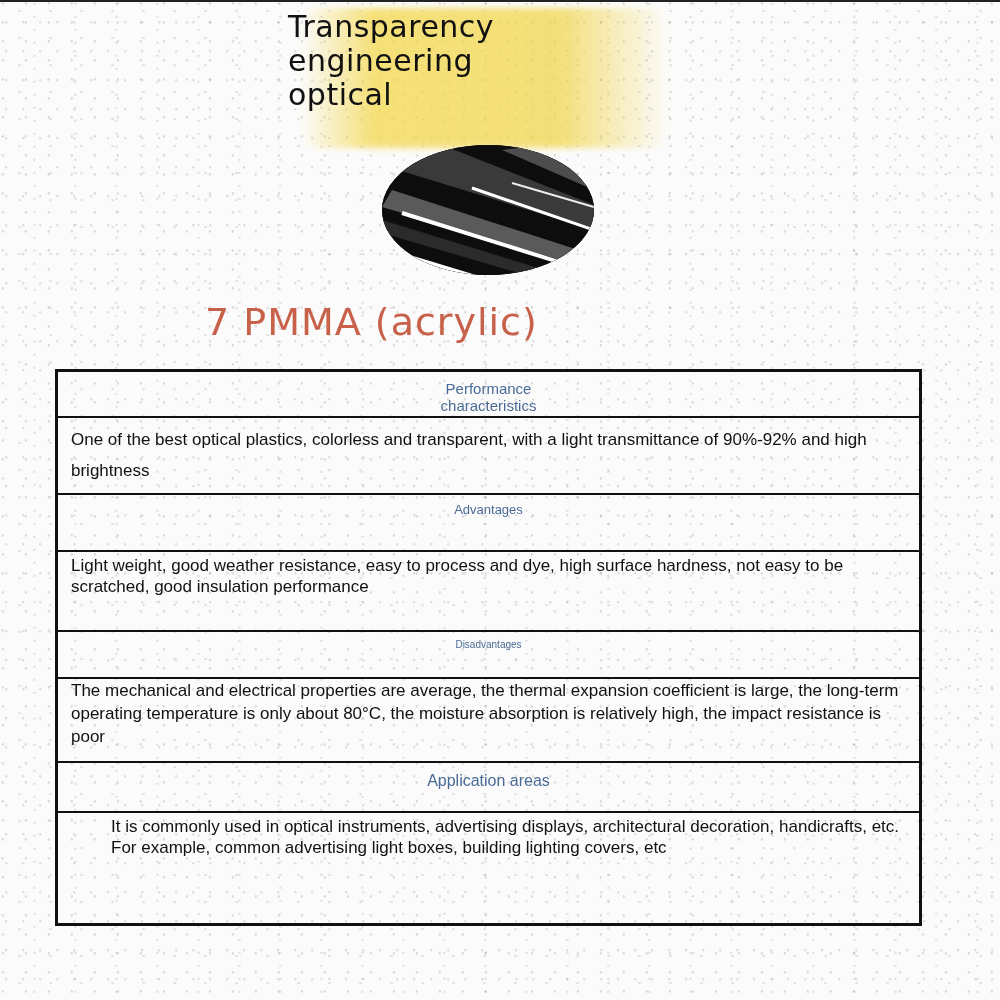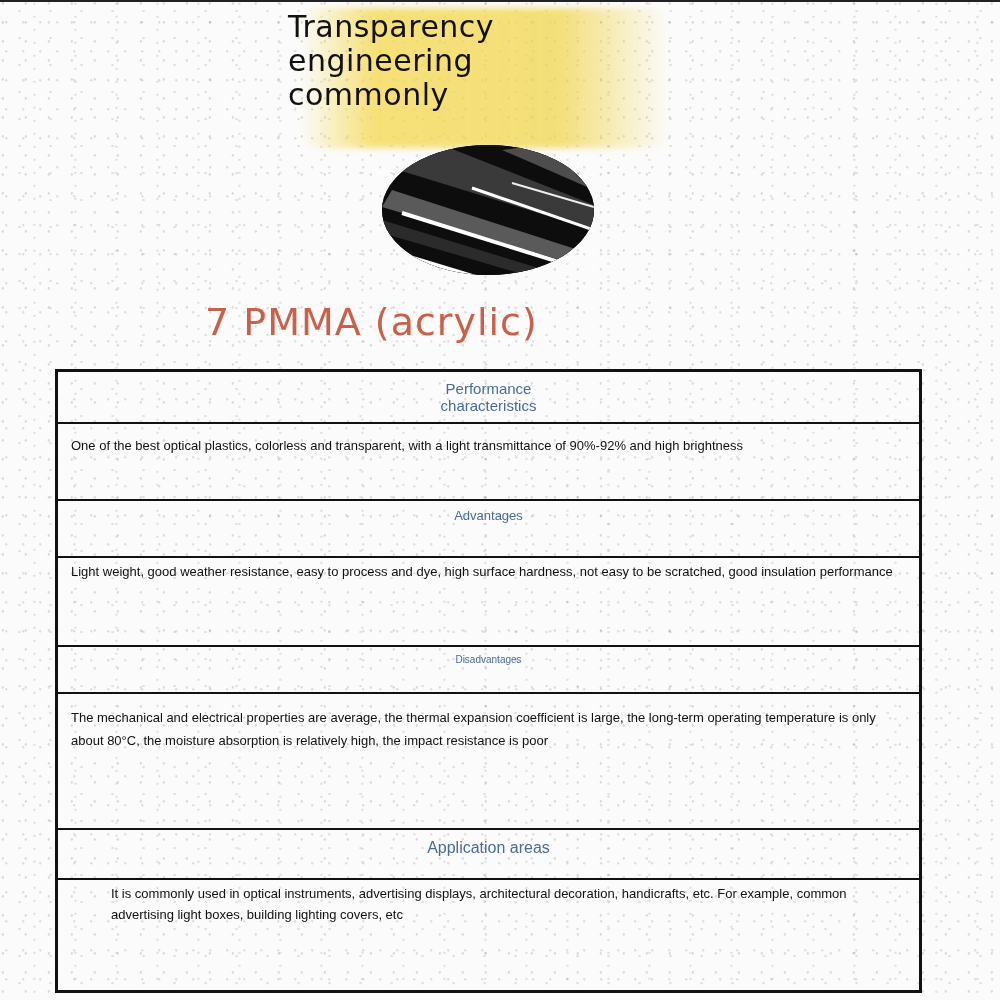--- a/index.html
+++ b/index.html
@@ -42,60 +42,60 @@
       font-size:38px; font-weight:normal; color:#c8614a; letter-spacing:1px;
       font-family:"DejaVu Sans", sans-serif;
     }
     .table {
       position:absolute; left:55px; top:369px; width:861px;
       border:3px solid #111; border-collapse:collapse;
     }
     .row { border-bottom:2.5px solid #111; box-sizing:border-box; }
     .row:last-child { border-bottom:none; }
     .hdr { text-align:center; color:#4a6b95; font-family:"Liberation Sans", sans-serif; }
-    .body-cell { padding:3px 12px 0 13px; font-family:"Liberation Sans", sans-serif; color:#111; font-size:13px; line-height:21px; }
+    .body-cell { padding:3px 12px 0 13px; font-family:"Liberation Sans", sans-serif; color:#111; font-size:17px; line-height:21px; }
   </style>
 </head>
 <body>
 
 <div class="speckle"></div>
 <div class="top-line"></div>
 
 <div class="brush"></div>
 
 <h1 class="title">
   <span>Transparency</span>
   <span>engineering</span>
-  <span>commonly</span>
+  <span>optical</span>
 </h1>
 
 <div class="photo">
   <svg width="212" height="130" viewBox="0 0 212 130">
     <rect width="212" height="130" fill="#0d0d0d"></rect>
     <polygon points="0,20 60,0 212,60 212,85" fill="#3a3a3a"></polygon>
     <polygon points="10,45 212,110 212,125 0,62" fill="#5a5a5a"></polygon>
     <polygon points="0,75 212,140 212,150 0,88" fill="#2b2b2b"></polygon>
     <polygon points="120,5 160,0 212,30 212,45" fill="#4d4d4d"></polygon>
     <line x1="20" y1="68" x2="212" y2="128" stroke="#fff" stroke-width="4"></line>
     <line x1="90" y1="43" x2="212" y2="85" stroke="#fff" stroke-width="3"></line>
     <line x1="5" y1="105" x2="120" y2="140" stroke="#fff" stroke-width="4"></line>
     <line x1="130" y1="38" x2="212" y2="62" stroke="#eee" stroke-width="2"></line>
   </svg>
 </div>
 
 <h2 class="heading">7 PMMA (acrylic)</h2>
 
 <div class="table">
-  <div class="row hdr" style="height:52px; font-size:15px; line-height:17px; padding-top:8px; box-sizing:border-box;">
+  <div class="row hdr" style="height:46px; font-size:15px; line-height:17px; padding-top:8px; box-sizing:border-box;">
     <span style="display:block">Performance</span>
     <span style="display:block">characteristics</span>
   </div>
   <div class="row body-cell" style="height:77px; line-height:31px; padding-top:6px; box-sizing:border-box;">One of the best optical plastics, colorless and transparent, with a light transmittance of 90%-92% and high brightness</div>
 
   <div class="row hdr" style="height:57px; font-size:13px; padding-top:7px; box-sizing:border-box;">Advantages</div>
-  <div class="row body-cell" style="height:89px; box-sizing:border-box;">Light weight, good weather resistance, easy to process and dye, high surface hardness, not easy to be scratched, good insulation performance</div>
+  <div class="row body-cell" style="height:80px; box-sizing:border-box;">Light weight, good weather resistance, easy to process and dye, high surface hardness, not easy to be scratched, good insulation performance</div>
 
   <div class="row hdr" style="height:47px; font-size:10px; padding-top:7px; box-sizing:border-box;">Disadvantages</div>
-  <div class="row body-cell" style="height:136px; line-height:23px; padding-top:12px; box-sizing:border-box;">The mechanical and electrical properties are average, the thermal expansion coefficient is large, the long-term operating temperature is only about 80°C, the moisture absorption is relatively high, the impact resistance is poor</div>
+  <div class="row body-cell" style="height:84px; line-height:23px; padding-top:0; box-sizing:border-box;">The mechanical and electrical properties are average, the thermal expansion coefficient is large, the long-term operating temperature is only about 80°C, the moisture absorption is relatively high, the impact resistance is poor</div>
 
   <div class="row hdr" style="height:50px; font-size:16px; padding-top:9px; box-sizing:border-box;">Application areas</div>
   <div class="row body-cell" style="height:110px; box-sizing:border-box;margin-left:40px;">It is commonly used in optical instruments, advertising displays, architectural decoration, handicrafts, etc. For example, common advertising light boxes, building lighting covers, etc</div>
 </div>
 
 </body></html>

